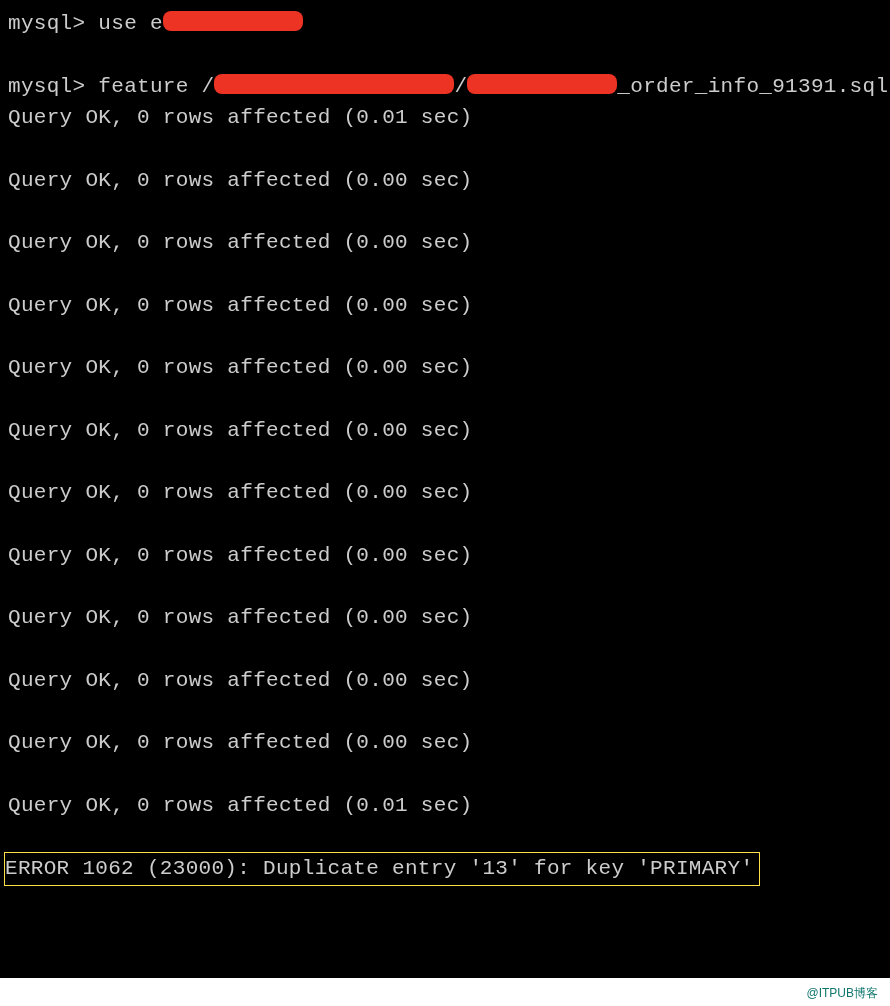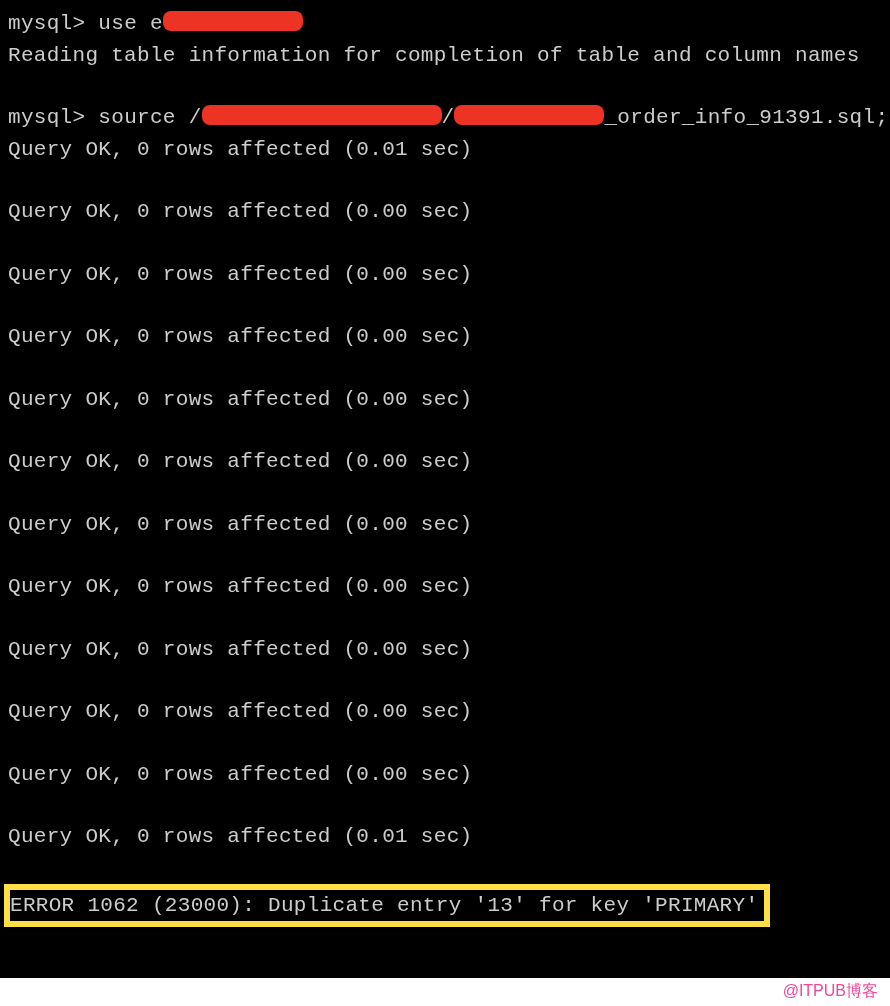--- a/index.html
+++ b/index.html
@@ -45,42 +45,41 @@
     .redact1 {
       width: 140px;
     }
     .redact2a {
       width: 240px;
     }
     .redact2b {
       width: 150px;
     }
     .error-box {
-      border: 6px solid #fde047;
+      border: 1px solid #fde047;
       display: inline-block;
       padding: 0 6px 0 0;
       margin-left: -4px;
     }
     .watermark {
       position: absolute;
       bottom: 4px;
       right: 12px;
-      color: #ec4899;
+      color: #0f766e;
       font-family: Arial, sans-serif;
-      font-size: 16px;
+      font-size: 12px;
     }
   </style>
 </head>
 <body>
 
 <div class="terminal">
   <div class="line"><span>mysql&gt;</span><span> use e</span><span class="redact redact1"></span></div>
-  <div class="line">Reading table information for completion of table and column names</div>
   <div class="blank-line"></div>
-  <div class="line"><span>mysql&gt;</span><span> source /</span><span class="redact redact2a"></span><span>/</span><span class="redact redact2b"></span><span>_order_info_91391.sql;</span></div>
+  <div class="line"><span>mysql&gt;</span><span> feature /</span><span class="redact redact2a"></span><span>/</span><span class="redact redact2b"></span><span>_order_info_91391.sql;</span></div>
   <div class="line">Query OK, 0 rows affected (0.01 sec)</div>
   <div class="blank-line"></div>
   <div class="line">Query OK, 0 rows affected (0.00 sec)</div>
   <div class="blank-line"></div>
   <div class="line">Query OK, 0 rows affected (0.00 sec)</div>
   <div class="blank-line"></div>
   <div class="line">Query OK, 0 rows affected (0.00 sec)</div>
   <div class="blank-line"></div>
   <div class="line">Query OK, 0 rows affected (0.00 sec)</div>
   <div class="blank-line"></div>

